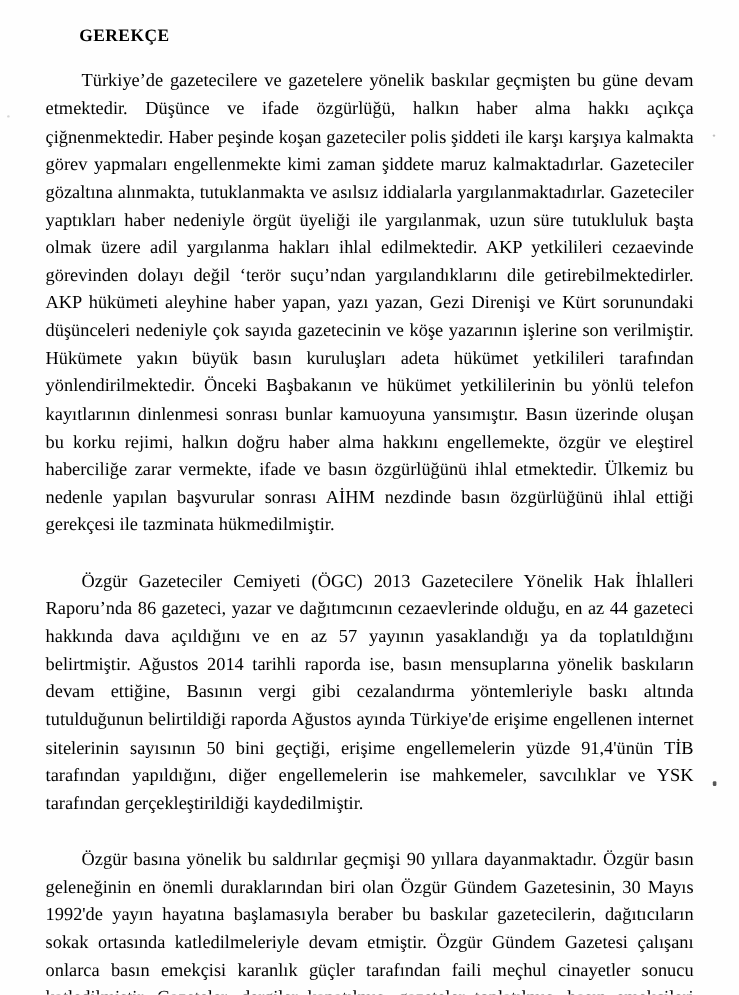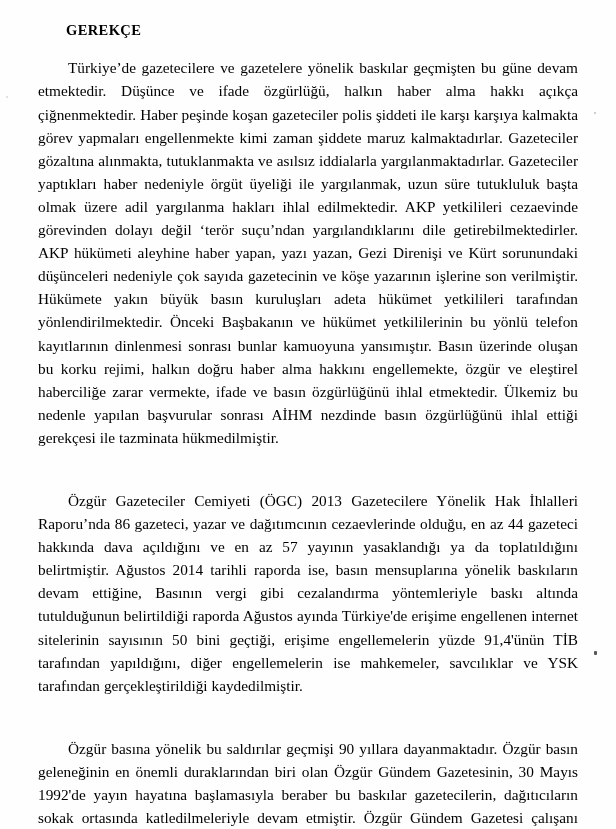--- a/index.html
+++ b/index.html
@@ -39,21 +39,21 @@
     line-height: 23.1px;
     text-align: justify;
     text-justify: inter-word;
     text-indent: 30px;
     margin: 0;
     -webkit-hyphens: none;
     hyphens: none;
     word-spacing: 0.1px;
   }
   .para.first { margin-top: 17px; }
-  .para.gap  { margin-top: 40px; }
+  .para.gap  { margin-top: 24px; }
 
   
   .speck {
     position: absolute;
     background: #8a8a8a;
     border-radius: 50%;
   }
   .speck.s1 { left: 594px; top: 112px; width: 2px; height: 2px; opacity: 0.55; }
   .speck.s2 { left: 594px; top: 651px; width: 3px; height: 4px; border-radius: 1px; background:#3a3a3a; opacity: 0.85; }
   .speck.s3 { left: 6px;   top: 96px;  width: 2px; height: 2px; opacity: 0.35; }

